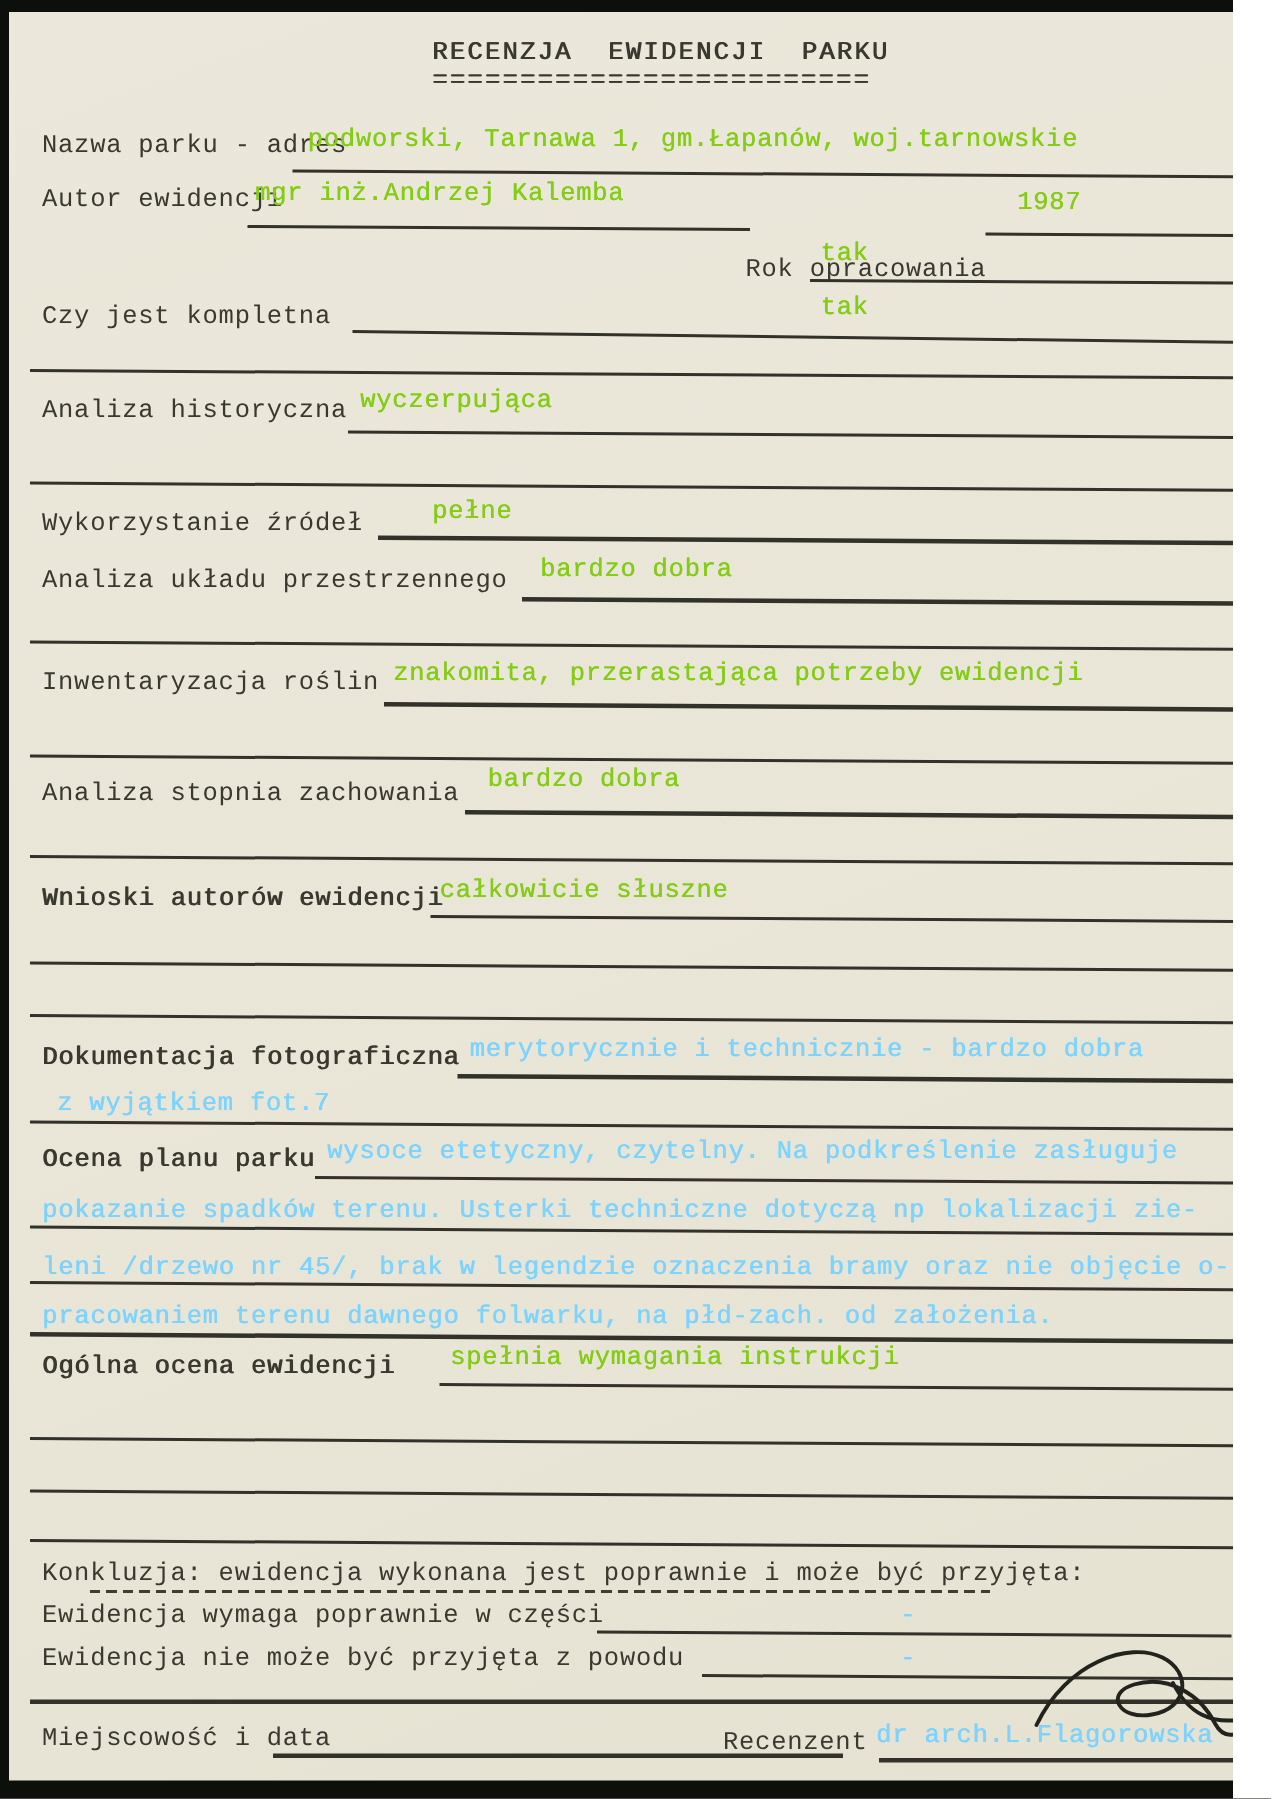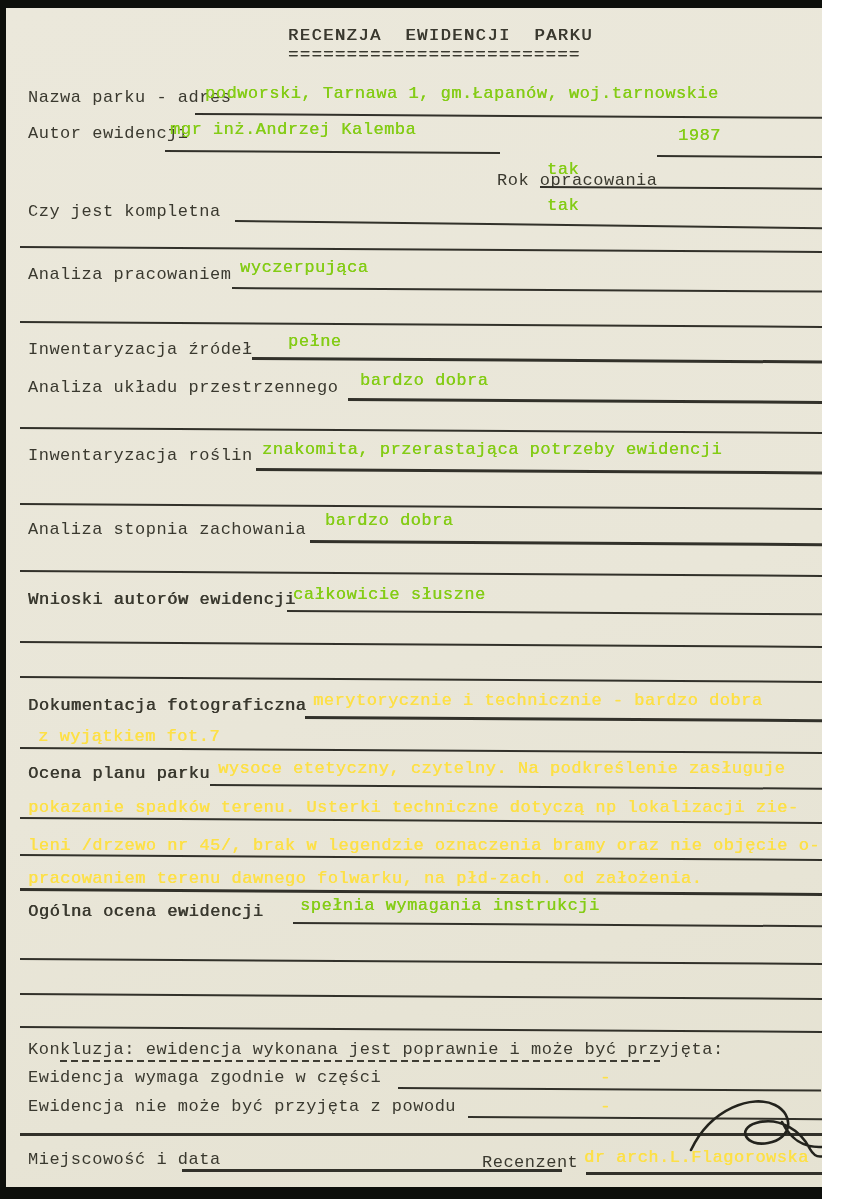--- a/index.html
+++ b/index.html
@@ -17,21 +17,21 @@
   .txt{
     position:absolute;
     white-space:nowrap;
     font-size:17px;line-height:20px;
     letter-spacing:0.5px;
     color:#34332b;
   }
   .lbl{color:#3a392f;}
   .heavy{text-shadow:0.6px 0 0 currentColor;}
   .val{color:#84cc16;text-shadow:0.3px 0 0 currentColor;}
-  .val-dark{color:#fde047;text-shadow:0.4px 0 0 currentColor;}
+  .val-dark{color:#7dd3fc;text-shadow:0.4px 0 0 currentColor;}
   .title{
     font-size:17px;letter-spacing:1.5px;word-spacing:12px;
     color:#3a392f;text-shadow:0.6px 0 0 currentColor;
   }
   .rule{
     position:absolute;height:2px;background:#32312a;
     transform:rotate(0.35deg);transform-origin:left center;
   }
   .rule.thick{height:3px;}
   .rule.flat{transform:none;}
@@ -63,27 +63,27 @@
 
   <div class="txt val" style="left:547px;top:160px;">tak</div>
   <div class="rule" style="left:540px;top:186px;width:303px;"></div>
 
   <div class="txt lbl" style="left:28px;top:202px;">Czy jest kompletna</div>
   <div class="txt val" style="left:547px;top:196px;">tak</div>
   <div class="rule" style="left:235px;top:220px;width:608px;transform:rotate(0.7deg);"></div>
 
   <div class="rule" style="left:20px;top:246px;width:823px;"></div>
 
-  <div class="txt lbl" style="left:28px;top:265px;">Analiza pracowaniem</div>
+  <div class="txt lbl" style="left:28px;top:265px;">Analiza historyczna</div>
   <div class="txt val" style="left:240px;top:258px;">wyczerpująca</div>
   <div class="rule" style="left:232px;top:287px;width:611px;"></div>
 
   <div class="rule" style="left:20px;top:321px;width:823px;"></div>
 
-  <div class="txt lbl" style="left:28px;top:340px;">Inwentaryzacja źródeł</div>
+  <div class="txt lbl" style="left:28px;top:340px;">Wykorzystanie źródeł</div>
   <div class="txt val" style="left:288px;top:332px;">pełne</div>
   <div class="rule thick" style="left:252px;top:357px;width:591px;"></div>
 
   <div class="txt lbl" style="left:28px;top:378px;">Analiza układu przestrzennego</div>
   <div class="txt val" style="left:360px;top:371px;">bardzo dobra</div>
   <div class="rule thick" style="left:348px;top:398px;width:495px;"></div>
 
   <div class="rule" style="left:20px;top:427px;width:823px;"></div>
 
   <div class="txt lbl" style="left:28px;top:446px;">Inwentaryzacja roślin</div>
@@ -125,21 +125,21 @@
   <div class="txt val" style="left:300px;top:896px;">spełnia wymagania instrukcji</div>
   <div class="rule" style="left:293px;top:922px;width:550px;"></div>
 
   <div class="rule" style="left:20px;top:958px;width:823px;"></div>
   <div class="rule" style="left:20px;top:993px;width:823px;"></div>
   <div class="rule" style="left:20px;top:1026px;width:823px;"></div>
 
   <div class="txt lbl" style="left:28px;top:1040px;">Konkluzja: ewidencja wykonana jest poprawnie i może być przyjęta:</div>
   <div class="dashes" style="left:60px;top:1060px;width:600px;"></div>
 
-  <div class="txt lbl" style="left:28px;top:1068px;">Ewidencja wymaga zgodnie w części</div>
+  <div class="txt lbl" style="left:28px;top:1068px;">Ewidencja wymaga poprawnie w części</div>
   <div class="txt val-dark" style="left:600px;top:1068px;">-</div>
   <div class="rule" style="left:398px;top:1087px;width:423px;"></div>
 
   <div class="txt lbl" style="left:28px;top:1097px;">Ewidencja nie może być przyjęta z powodu</div>
   <div class="txt val-dark" style="left:600px;top:1097px;">-</div>
   <div class="rule" style="left:468px;top:1116px;width:355px;"></div>
 
   <div class="rule thick flat" style="left:20px;top:1133px;width:823px;"></div>
 
   <svg class="sig" style="left:685px;top:1092px;" width="160" height="78" viewBox="0 0 160 78">

